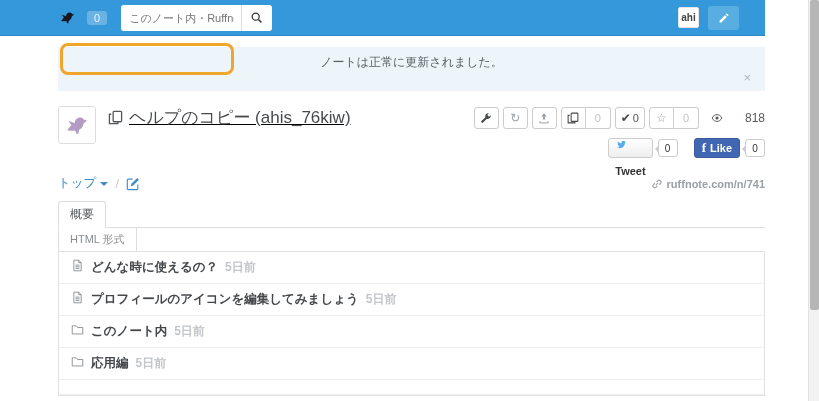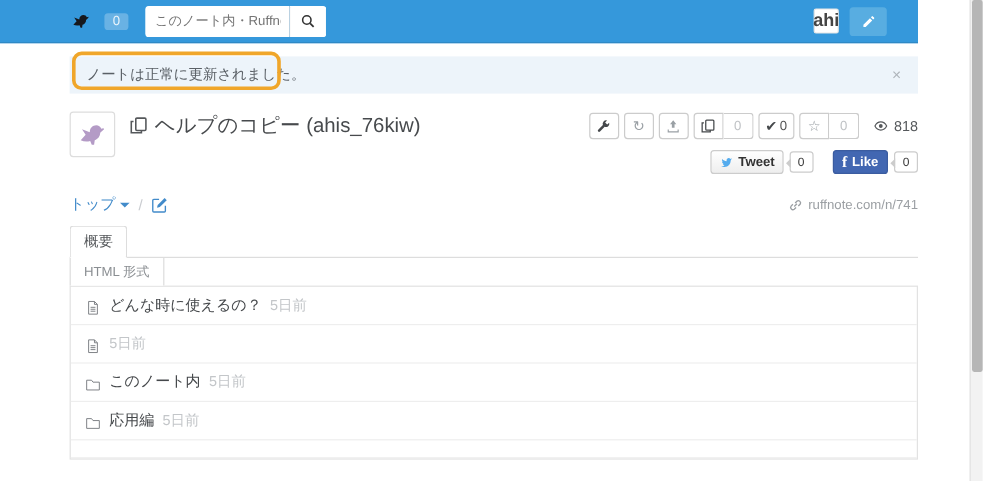--- a/index.html
+++ b/index.html
@@ -27,73 +27,73 @@
     font-size:11px; padding:0 7px; color:#555; outline:none;
     font-family:"Liberation Sans","DejaVu Sans",sans-serif;
   }
   .search-btn {
     width:31px; background:#fff; border:1px solid #fff; border-left:1px solid #ddd;
     border-radius:0 3px 3px 0; color:#333; display:flex; align-items:center; justify-content:center; cursor:pointer;
   }
   .nav-right { margin-left:auto; display:flex; align-items:center; gap:9px; }
   .avatar-mini {
     width:21px; height:21px; background:#fff; border:1px solid #e5e5e5; border-radius:2px;
-    font-size:15px; font-weight:bold; color:#444; display:flex; align-items:center; justify-content:center; cursor:pointer;
+    font-size:10px; font-weight:bold; color:#444; display:flex; align-items:center; justify-content:center; cursor:pointer;
   }
   .pencil-btn {
     width:31px; height:24px; background:#58ade1; border:none; border-radius:3px;
     color:#fff; display:flex; align-items:center; justify-content:center; cursor:pointer;
   }
 
   .container { margin-left:58px; width:707px; position:relative; }
 
   
   .alert {
     margin-top:11px; background:#edf4fa; padding:7px 14px; font-size:12px; color:#5a6066;
-    position:relative; display:flex; align-items:center;
+    position:relative; display:flex; align-items:center;flex-direction:column;
   }
   .alert-close { margin-left:auto; color:#aeb4ba; font-size:13px; cursor:pointer; line-height:1; }
   .annotation-box {
     position:absolute; left:2px; top:-4px; width:174px; height:32px;
     border:3px solid #f0a62a; border-radius:8px; pointer-events:none;
   }
 
   
   .title-section { margin-top:15px; display:flex; }
   .avatar-box {
     width:38px; height:38px; border:1px solid #ddd; border-radius:3px; background:#fff;
     display:flex; align-items:center; justify-content:center; color:#b49bc6;
   }
-  .title-col { margin-left:12px; }
+  .title-col { margin-left:12px;text-decoration:underline; }
   .note-title { display:flex; align-items:center; gap:6px; font-size:17px; color:#474a4d; font-weight:normal; }
   .copy-title-icon { color:#55585b; display:flex; }
   .owner-line { margin-top:4px; font-size:11px; color:#b3b6b9; display:flex; align-items:center; gap:4px; }
   .owner-bird { color:#7c7f82; display:flex; }
 
   .title-right { margin-left:auto; padding-top:1px; }
   .toolbar { display:flex; justify-content:flex-end; align-items:center; gap:4px; }
   .tbtn, .tseg {
     height:22px; min-width:25px; padding:0 5px; background:#fff; border:1px solid #ccc;
     border-radius:3px; display:inline-flex; align-items:center; justify-content:center;
     font-size:11px; color:#555; cursor:pointer;
   }
   .tgroup { display:inline-flex; }
   .tgroup .tseg:first-child { border-radius:3px 0 0 3px; }
   .tgroup .tseg:last-child { border-radius:0 3px 3px 0; border-left:none; color:#c0c3c6; }
   .muted-icon { color:#9aa0a5; }
   .dark-icon { color:#45484b; }
-  .views { display:inline-flex; align-items:center; gap:4px; margin-left:7px; color:#55585b; font-size:12px; }
+  .views { display:inline-flex; align-items:center; gap:21px; margin-left:7px; color:#55585b; font-size:12px; }
   .glyph { font-size:12px; line-height:1; }
 
   .social-row { margin-top:9px; display:flex; justify-content:flex-end; align-items:center; gap:16px; }
   .tweet-widget, .like-widget { display:flex; align-items:center; }
   .tweet-btn {
-    display:flex; align-items:center; gap:3px; height:20px; padding:0 6px;
+    display:flex; gap:15px; height:20px; padding:0 6px;
     background:linear-gradient(#fff,#eee); border:1px solid #ccc; border-radius:3px;
-    font-size:11px; font-weight:bold; color:#333; cursor:pointer;
+    font-size:11px; font-weight:bold; color:#333; cursor:pointer;flex-direction:column;
   }
   .count-bubble {
     margin-left:5px; height:18px; min-width:20px; padding:0 4px; background:#fff;
     border:1px solid #ccc; border-radius:3px; font-size:10px; color:#333;
     display:flex; align-items:center; justify-content:center; position:relative;
   }
   .count-bubble::before {
     content:""; position:absolute; left:-4px; top:5px;
     border:4px solid transparent; border-right-color:#ccc; border-left:none;
   }
@@ -103,21 +103,21 @@
     font-size:11px; font-weight:bold; color:#fff; cursor:pointer;
   }
   .fb-f { font-family:"Liberation Serif",serif; font-weight:bold; font-size:13px; }
 
   
   .crumb-row { margin-top:17px; display:flex; align-items:center; font-size:12.5px; }
   .crumb-link { color:#428bca; text-decoration:none; display:inline-flex; align-items:center; gap:4px; cursor:pointer;text-align:center; }
   .caret { display:inline-block; width:0; height:0; border:4px solid transparent; border-top-color:#428bca; margin-top:4px; }
   .crumb-sep { color:#c9ccd0; margin:0 7px; }
   .crumb-edit { color:#428bca; display:flex; cursor:pointer; }
-  .permalink { margin-left:auto; display:flex; align-items:center; gap:4px; color:#9b9fa3; font-size:11px; cursor:pointer; }
+  .permalink { margin-left:auto; display:flex; align-items:center; gap:4px; color:#9b9fa3; font-size:11px; cursor:pointer;font-weight:bold; }
 
   
   .tab-row { margin-top:9px; border-bottom:1px solid #ddd;font-family:Liberation Serif, serif; }
   .tab {
     display:inline-block; padding:4px 11px; font-size:12px; color:#55585b; background:#fff;
     border:1px solid #ddd; border-bottom:1px solid #fff; border-radius:3px 3px 0 0;
     margin-bottom:-1px; cursor:pointer;
   }
   .format-row { }
   .format-btn {
@@ -126,22 +126,22 @@
   }
 
   
   .panel { border:1px solid #e2e2e2; }
   .panel-header {
     padding:6px 12px; font-size:12px; color:#55585b; background:#fbfbfb;
     border-bottom:1px solid #e8e8e8;
   }
   .panel-header b { margin-left:3px; }
   .p-row {
-    display:flex; align-items:flex-end; gap:7px; padding:7px 12px;
-    border-bottom:1px solid #eee; font-size:12.5px; color:#45484b; cursor:pointer;
+    display:flex; align-items:flex-start; gap:7px; padding:7px 12px;
+    border-bottom:1px solid #eee; font-size:12.5px; color:#45484b; cursor:pointer;font-weight:bold;
   }
   .p-row .row-icon { color:#7c8084; display:flex; flex:none; }
   .p-time { color:#c3c6c9; font-size:12px; }
 
   
   .scrollbar {
     position:absolute; right:0; top:0; width:11px; height:401px;
     background:#f2f2f2; border-left:1px solid #e2e2e2;
   }
   .scroll-thumb { position:absolute; left:1px; top:0; width:9px; height:310px; background:#b6b6b6; border-radius:2px; }
@@ -330,20 +330,21 @@
       </div>
 
       <div class="p-row">
         <span class="row-icon">
           <svg width="13" height="13" viewBox="0 0 16 16" stroke="currentColor" fill="none">
               <path d="M3.5 1.5h6l3 3v10h-9z"></path>
               <path d="M9.5 1.5v3h3"></path>
               <path d="M5.5 7.5h5M5.5 9.5h5M5.5 11.5h5"></path>
             </svg>
         </span>
+        <span>プロフィールのアイコンを編集してみましょう</span>
         <span class="p-time">5日前</span>
       </div>
 
       <div class="p-row">
         <span class="row-icon">
           <svg width="13" height="13" viewBox="0 0 16 16" stroke="currentColor" fill="none">
               <path d="M1.5 3.5h5l1.5 2h6.5v8h-13z"></path>
             </svg>
         </span>
         <span>このノート内</span>

